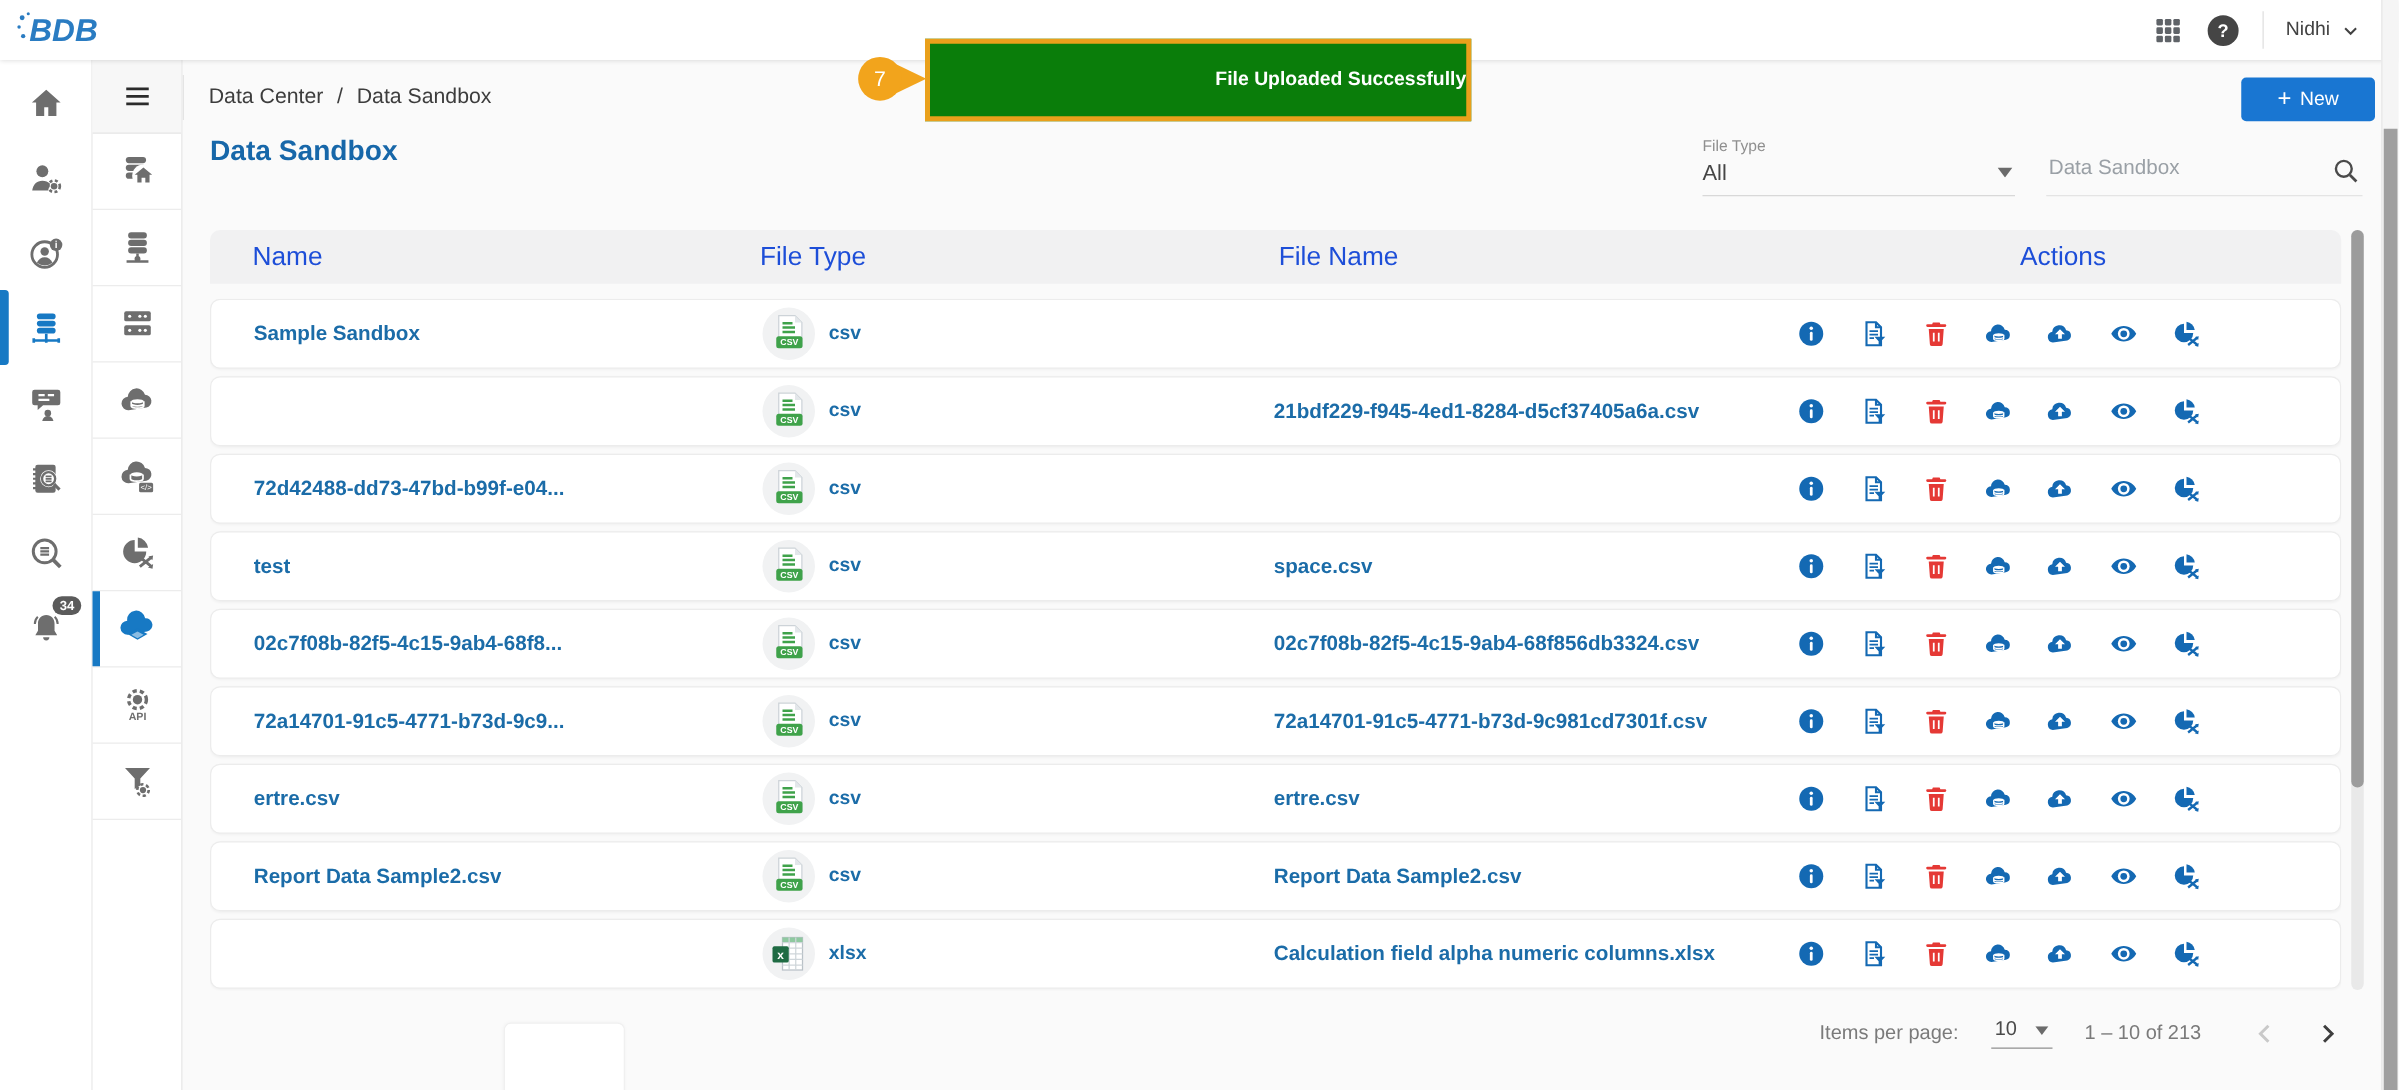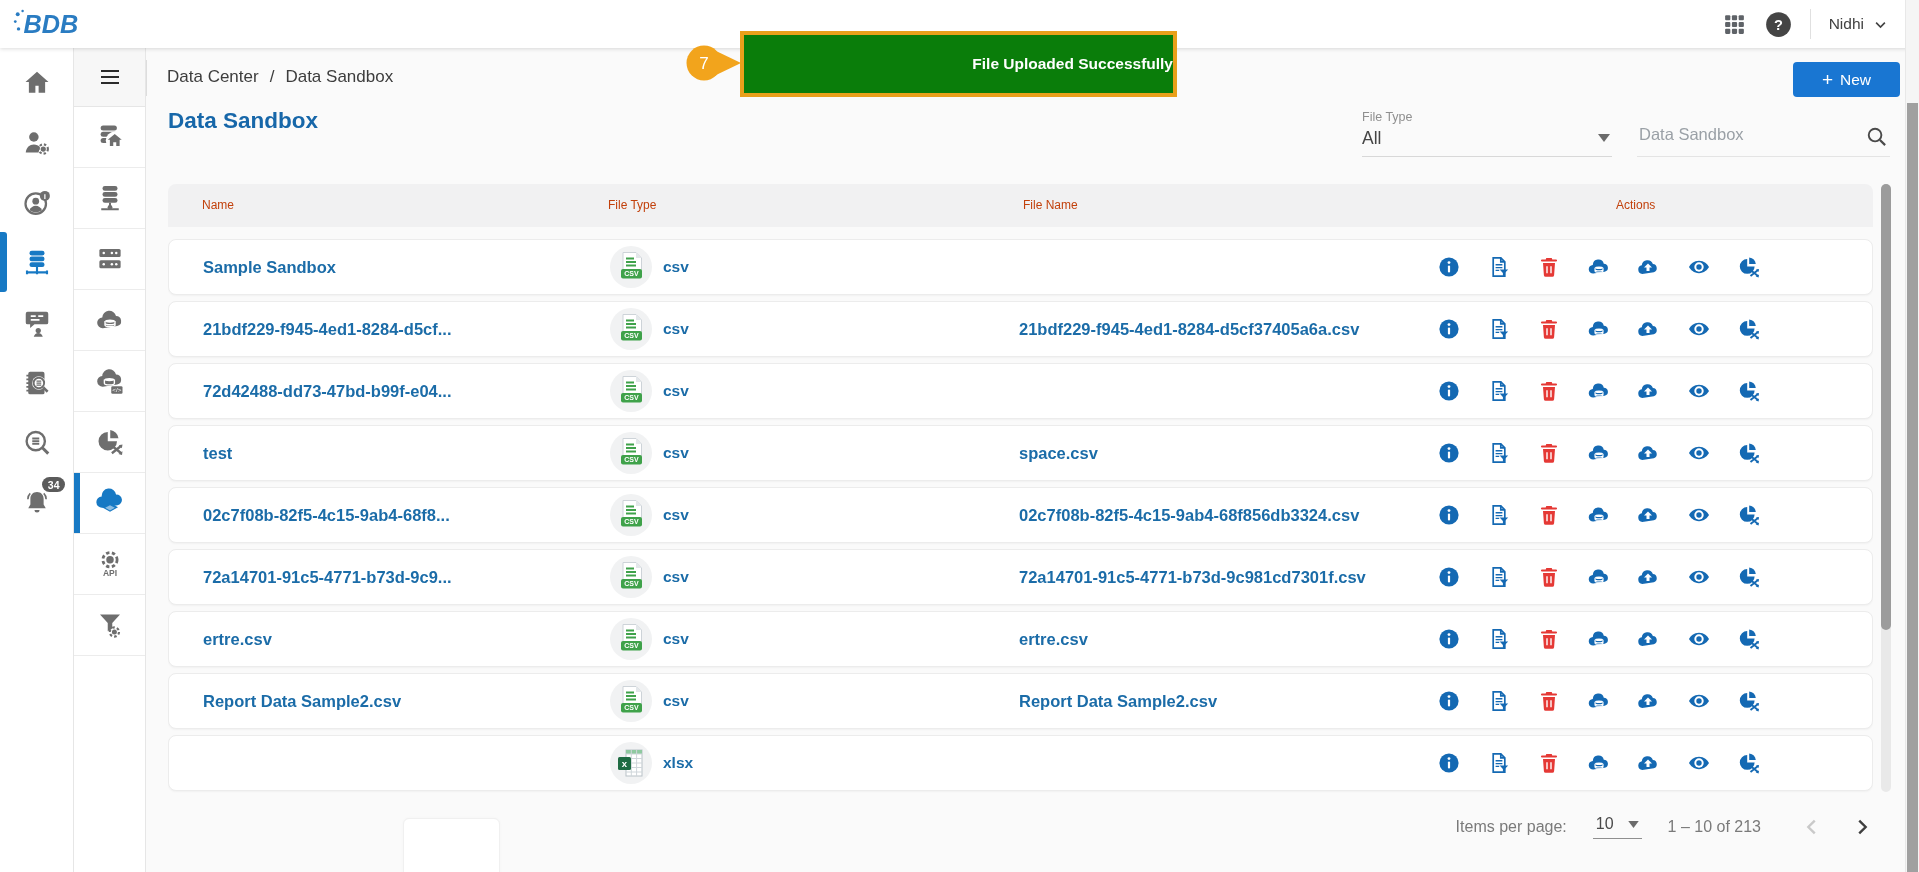--- a/index.html
+++ b/index.html
@@ -53,21 +53,21 @@
   .ftype .val{font-size:17.5px;color:#454545;margin-top:4px;}
   .ftype .caret{position:absolute;right:2px;top:24px;}
   .searchbox{position:absolute;left:1491px;top:62px;width:253px;height:46px;border-bottom:1px solid #e4e4e4;}
   .searchbox input{position:absolute;left:0;top:14px;width:215px;border:0;background:transparent;outline:none;
     font-size:16.5px;color:#555;font-family:inherit;}
   .searchbox input::placeholder{color:#9aa0a6;opacity:1;}
   .searchbox .sic{position:absolute;right:2px;top:15px;cursor:pointer;color:#4a4a4a;}
   
   .tablewrap{position:absolute;left:22px;top:136px;width:1705px;}
   .thead{position:relative;height:43px;background:#f1f1f2;border-radius:8px 8px 0 0;
-    font-size:12px;color:#c2410c;}
+    font-size:21px;color:#1d4ed8;}
   .th{position:absolute;top:0;line-height:43px;}
   .rows{margin-top:12px;height:554px;overflow:hidden;}
   .row{position:relative;height:56px;margin-bottom:6px;background:#fff;border:1px solid #ececec;
     border-radius:8px;box-sizing:border-box;box-shadow:0 1px 2px rgba(0,0,0,.04);}
   .c-name{position:absolute;left:34px;top:0;line-height:54px;font-size:16.5px;font-weight:600;color:#1b6ca8;
     max-width:390px;white-space:nowrap;overflow:hidden;cursor:pointer;}
   .c-ticon{position:absolute;left:440px;top:5px;width:44px;height:44px;}
   .c-tlabel{position:absolute;left:494px;top:0;line-height:54px;font-size:15.5px;font-weight:600;color:#1b6ca8;}
   .c-file{position:absolute;left:850px;top:0;line-height:54px;font-size:16.5px;font-weight:600;color:#1b6ca8;cursor:pointer;}
   .act{position:absolute;top:15px;width:24px;height:24px;color:#1469b3;cursor:pointer;}
@@ -437,21 +437,20 @@
             <span class="act" style="left: 1568px;">
               <svg viewBox="0 0 24 24">
                 <path fill="currentColor" d="M10.2 4a7.4 7.4 0 1 0 7.4 7.4h-7.4z"></path>
                 <path fill="currentColor" d="M12.2 2.4a7.6 7.6 0 0 1 6.6 6.6h-6.6z"></path>
                 <path d="M13.5 15l7.5 6M21 15l-7.5 6" stroke="currentColor" stroke-width="1.9" fill="none"></path>
                 <path fill="currentColor" d="M22 19.4l-.4 3-2.9-.8zM19 14.6l3-.7-.5 3z"></path>
               </svg>
             </span>
           </div>
           <div class="row">
-            <span class="c-name">21bdf229-f945-4ed1-8284-d5cf...</span>
             <span class="c-ticon">
               <svg viewBox="0 0 44 44">
                 <circle cx="22" cy="22" r="21" fill="#f1f2f3"></circle>
                 <path d="M14 7.5h13l5.5 5.5v19H14z" fill="#fff" stroke="#cdd3d8"></path>
                 <path d="M27 7.5l5.5 5.5H27z" fill="#e3e7ea"></path>
                 <path d="M17 13.5h8M17 17h10M17 20.5h10" stroke="#3fa24a" stroke-width="2"></path>
                 <rect x="12" y="24" width="21" height="9.6" rx="2" fill="#3fa24a"></rect>
                 <text x="22.5" y="31" font-size="7" font-weight="bold" fill="#fff" text-anchor="middle" font-family="inherit">CSV</text>
               </svg>
             </span>
@@ -902,20 +901,21 @@
               <svg viewBox="0 0 44 44">
                 <circle cx="22" cy="22" r="21" fill="#f1f2f3"></circle>
                 <rect x="17" y="9" width="16" height="26" fill="#fff" stroke="#b9c1c7"></rect>
                 <rect x="17" y="9" width="16" height="4" fill="#8fc9a0"></rect>
                 <path d="M17 13h16M17 17.5h16M17 22h16M17 26.5h16M17 31h16M22.3 9v26M27.6 9v26" stroke="#cfd6da" stroke-width="1"></path>
                 <rect x="9" y="16" width="13" height="13" rx="1.5" fill="#1f6b43"></rect>
                 <text x="15.5" y="26" font-size="9.5" font-weight="bold" fill="#fff" text-anchor="middle" font-family="inherit">x</text>
               </svg>
             </span>
             <span class="c-tlabel">xlsx</span>
+            <span class="c-file">Calculation field alpha numeric columns.xlsx</span>
             <span class="act" style="left: 1268px;">
               <svg viewBox="0 0 24 24">
                 <circle cx="12" cy="12" r="9.6" fill="currentColor"></circle>
                 <rect x="10.9" y="10.4" width="2.2" height="7.2" rx="1.1" fill="#fff"></rect>
                 <circle cx="12" cy="7.6" r="1.4" fill="#fff"></circle>
               </svg>
             </span>
             <span class="act" style="left: 1318px;">
               <svg viewBox="0 0 24 24">
                 <path d="M6.2 2.8h7.6l4 4v14.4H6.2z" fill="none" stroke="currentColor" stroke-width="1.7"></path>

